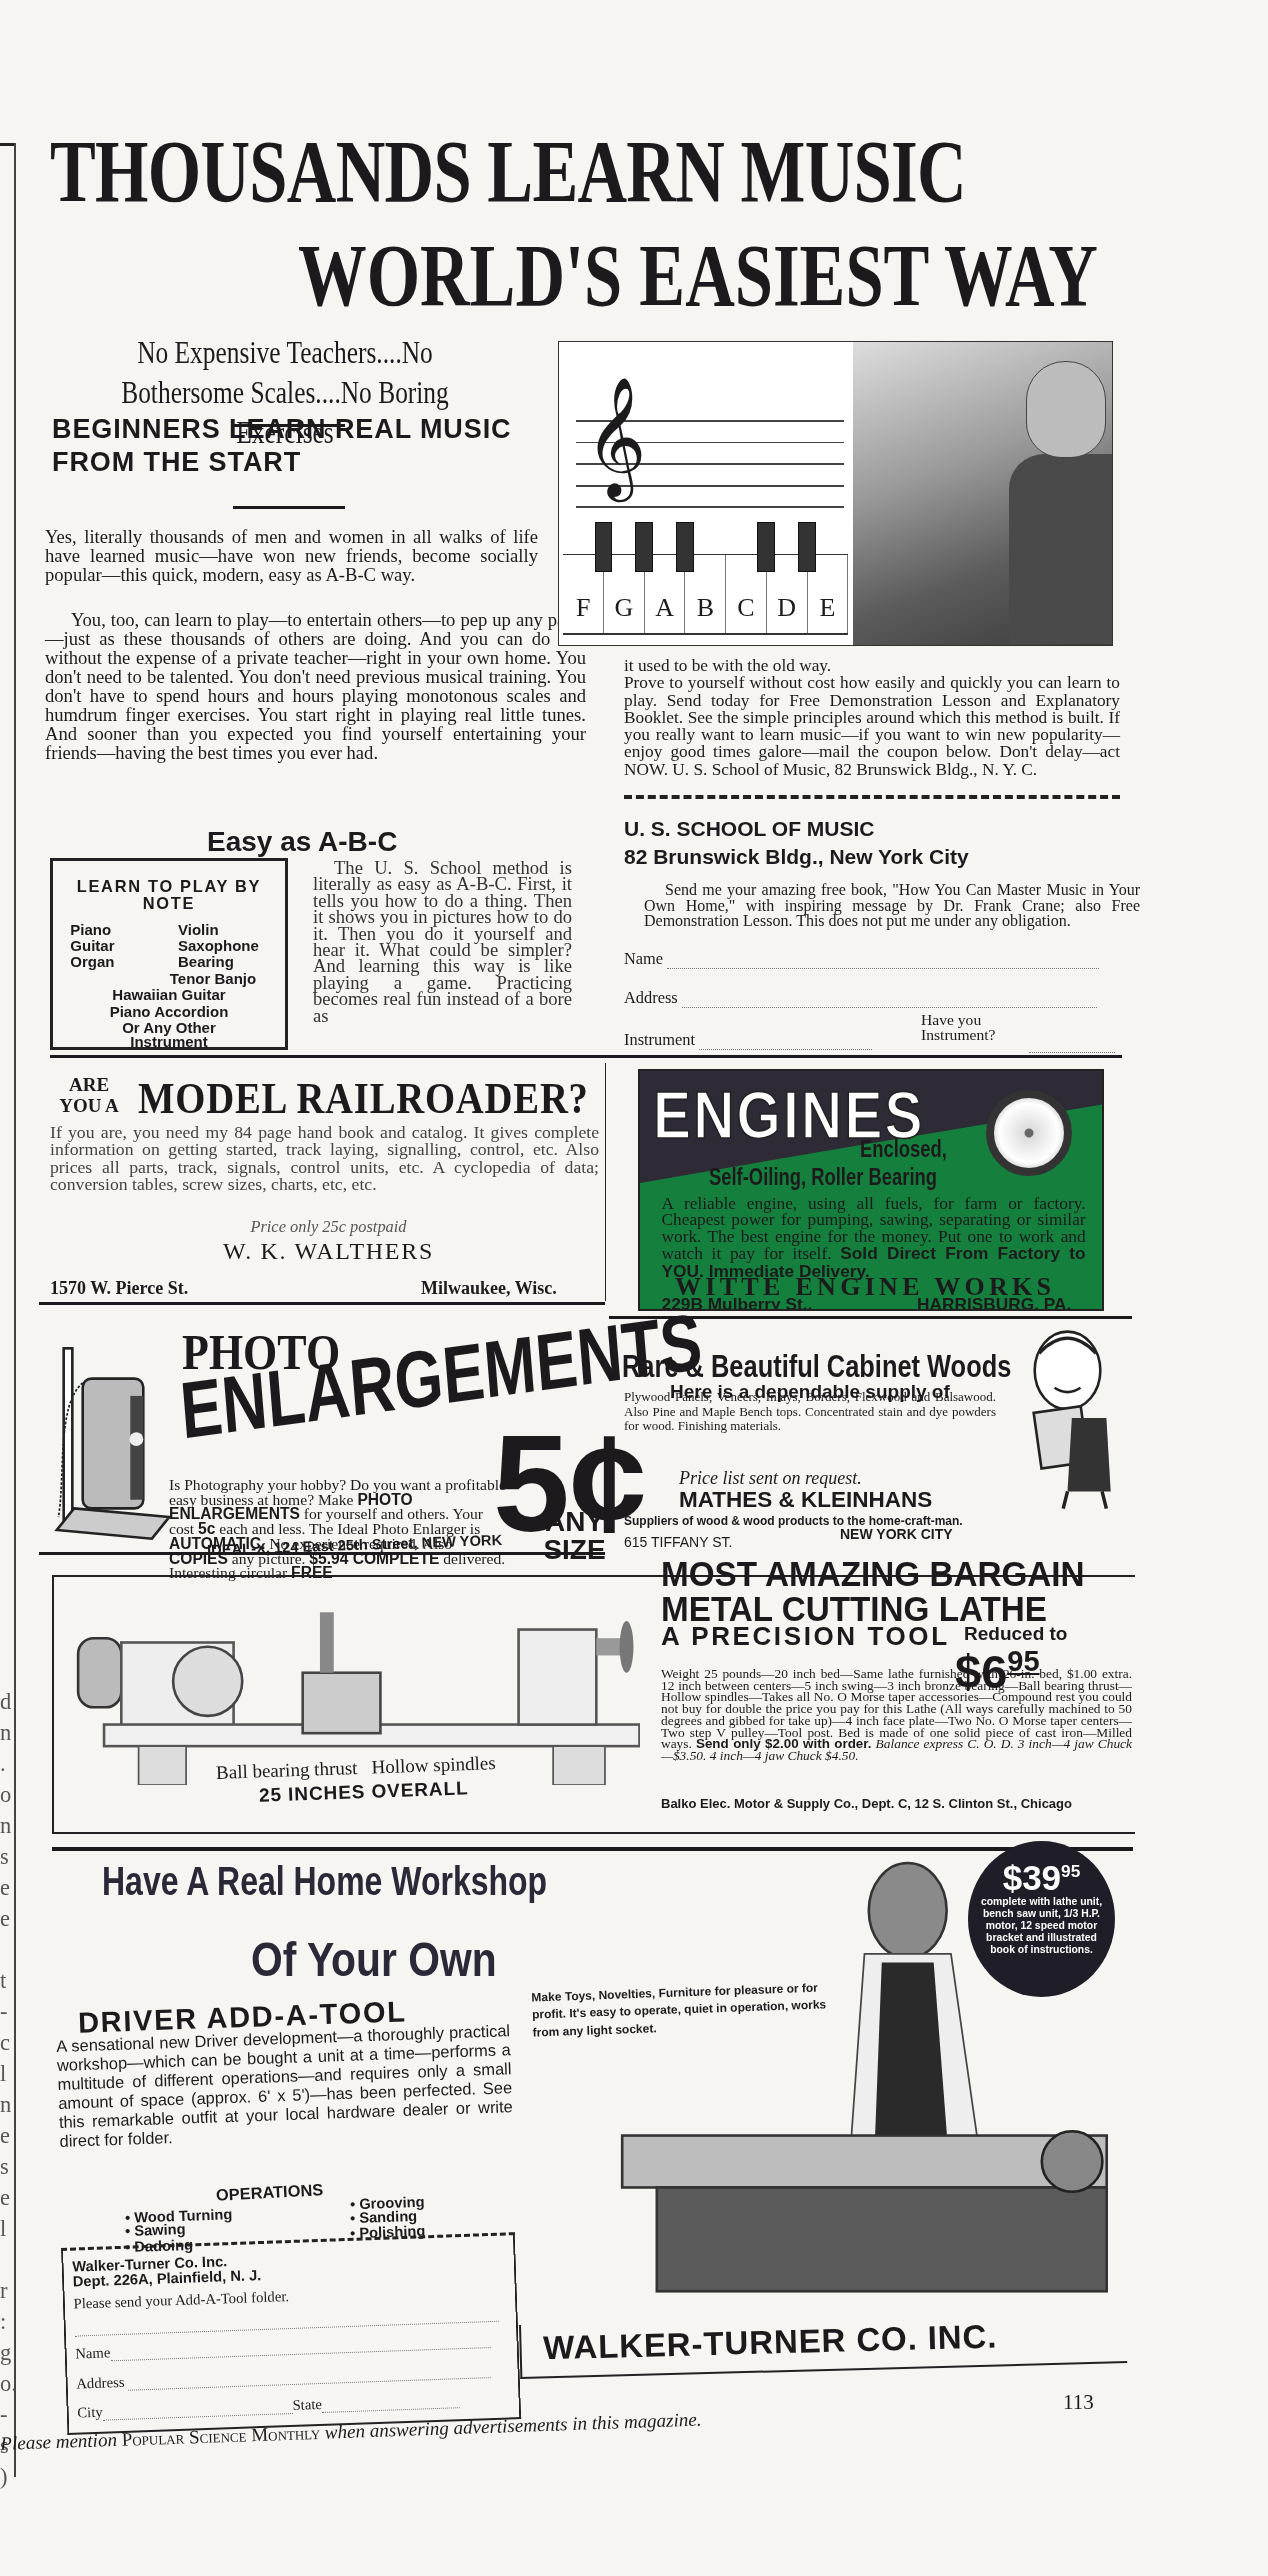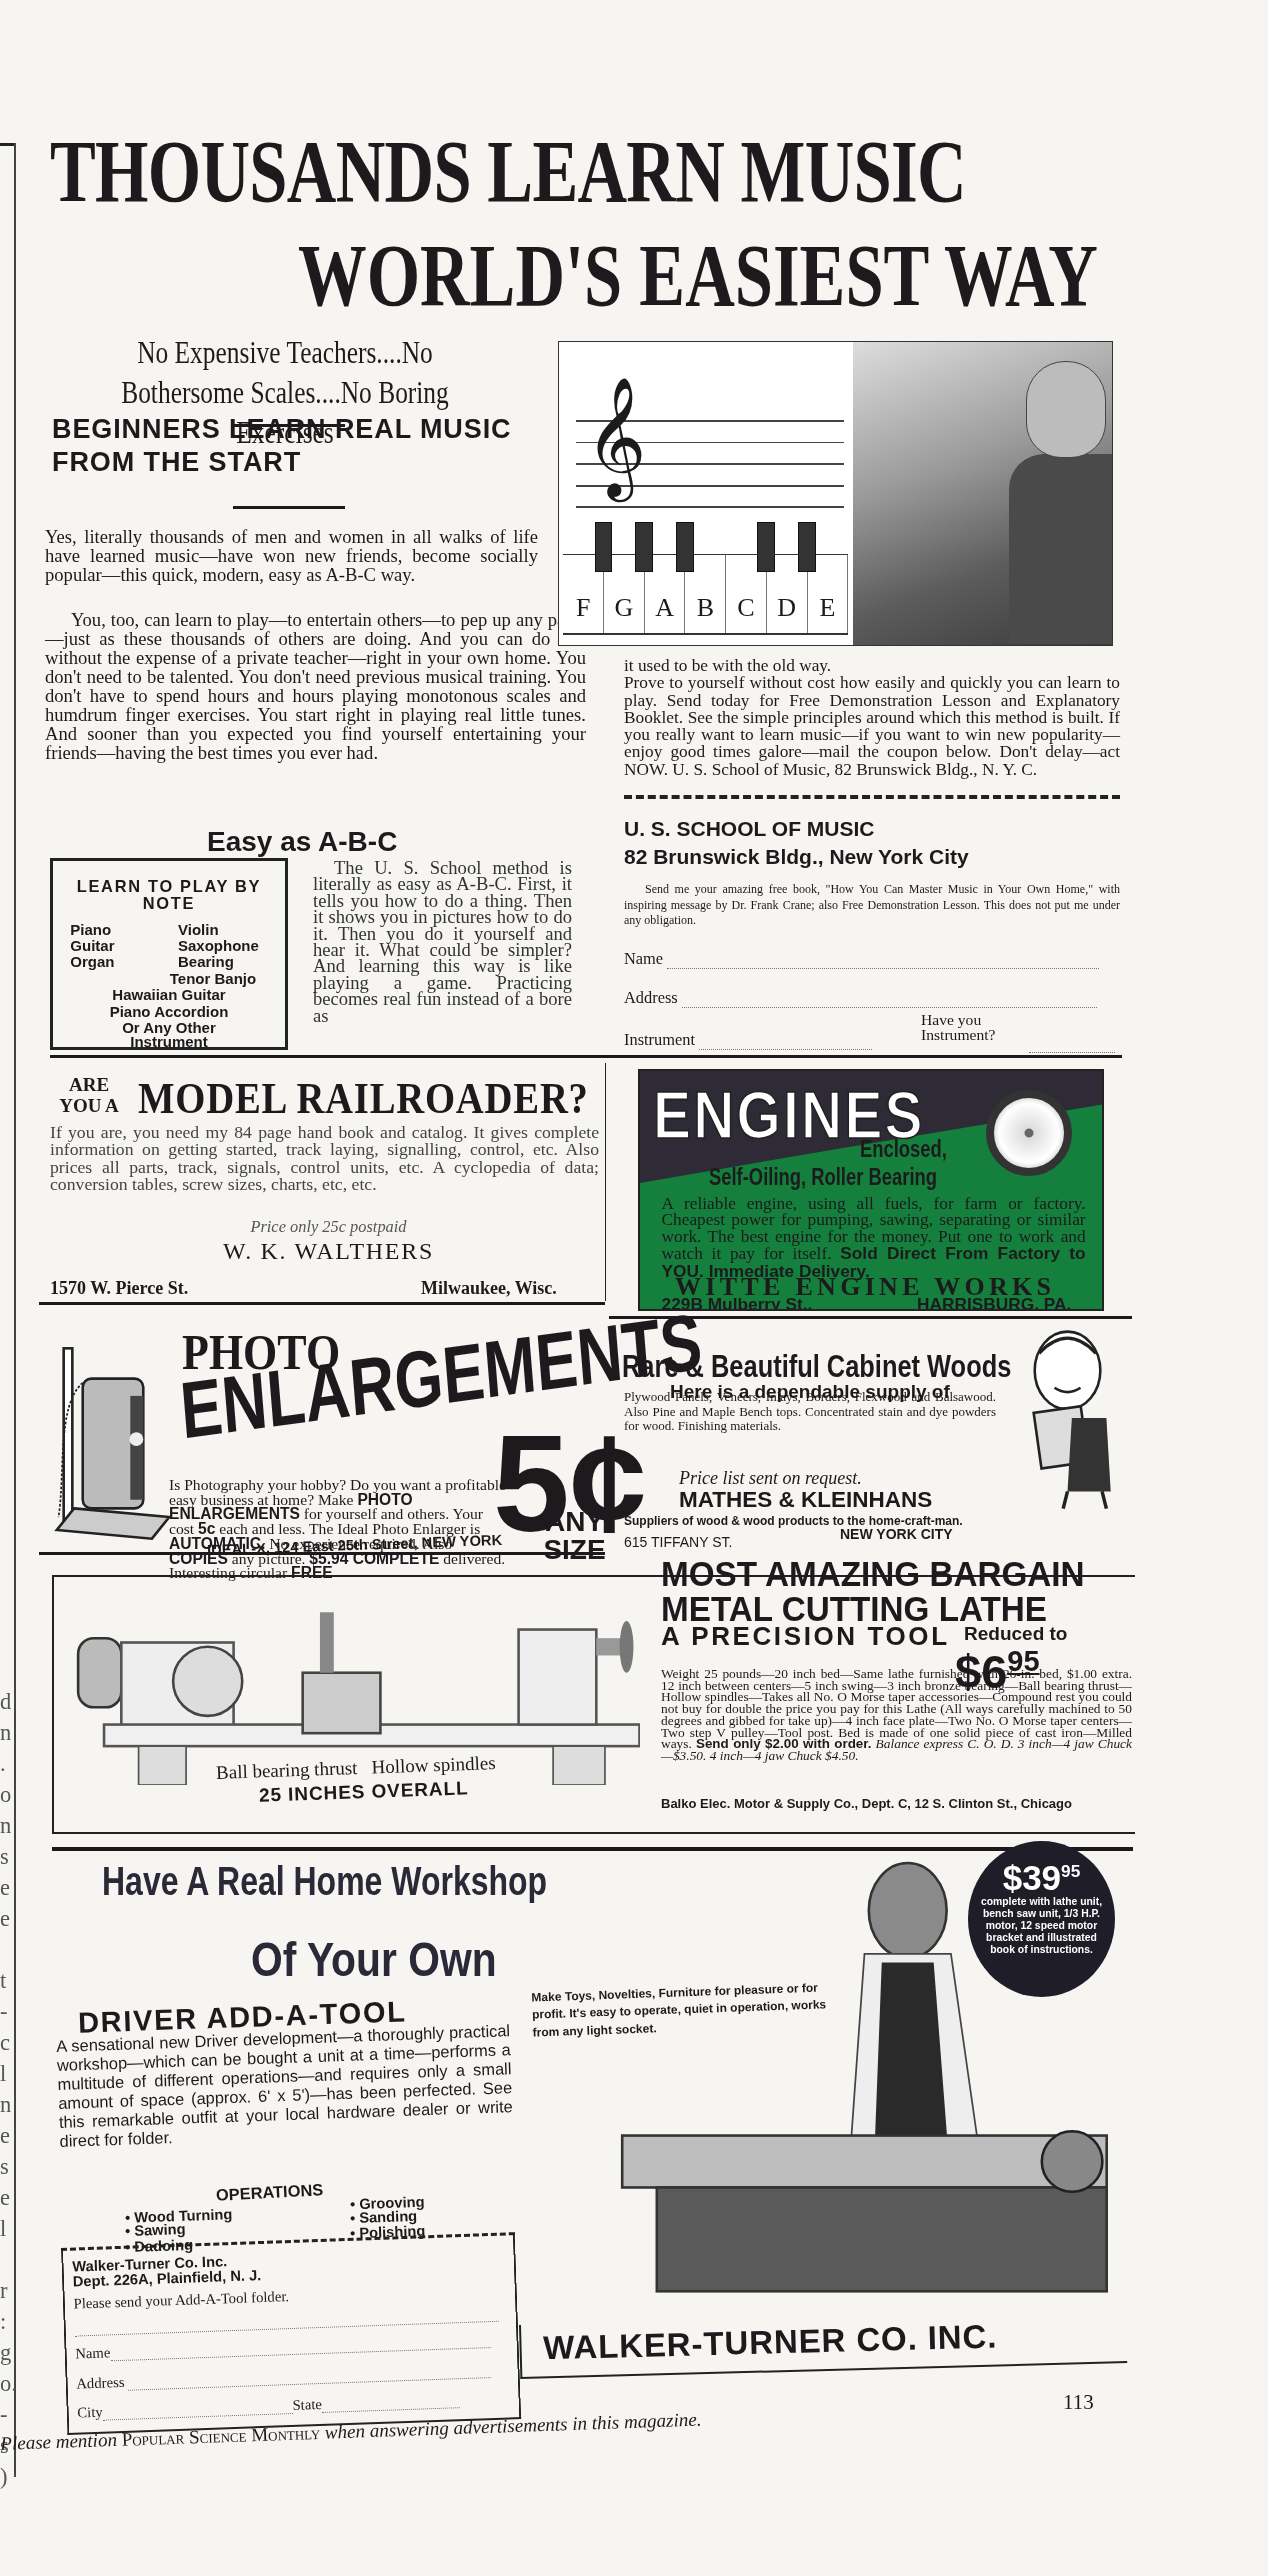--- a/index.html
+++ b/index.html
@@ -32,21 +32,21 @@
   #staff { left:17.3px; top:78px; width:268px; height:86px; }
   .staff-line { position:absolute; left:0; width:268px; height:1.7px; background:#444; }
   #clef { left:26px; top:43px; font-size:104px; line-height:104px; }
   #keys { left:4.3px; top:212px; width:285px; height:78px; display:flex; border-top:1.7px solid #333; border-bottom:2.6px solid #333; }
   .key { flex:1; border-right:0.9px solid #777; position:relative; font-size:26px; text-align:center; padding-top:38px; box-sizing:border-box; }
   .black-key { position:absolute; top:-33px; width:15.6px; height:48px; background:#333; border:1.7px solid #111; left:-9.5px; }
 
   #coupon-dash { left:624px; top:795px; width:496px; height:0; border-top:4.3px dashed #222; }
   #school-name { left:624px; top:817px; font-size:21px; font-weight:bold; }
   #school-addr { left:624px; top:845px; font-size:21px; font-weight:bold; }
-  #coupon-text { left:624px; top:882px; width:496px; font-size:12px; line-height:15.6px; }
+  #coupon-text { left:644px; top:882px; width:496px; font-size:16px; line-height:15.6px; }
   .form-line { position:absolute; font-size:16.4px; white-space:nowrap; }
   .dots { display:inline-block; border-bottom:1.7px dotted #777; vertical-align:bottom; }
   #have-instr { left:921px; top:1013px; font-size:15.6px; line-height:14.7px; }
 
   #abc-title { left:207px; top:826px; font-size:28px; font-weight:bold; }
   #abc-box { left:50px; top:858px; width:238px; height:192px; border:3.5px solid #222; box-sizing:border-box; font-family:"Liberation Sans",sans-serif; }
   #abc-box-h { position:absolute; top:17.3px; left:0; width:100%; text-align:center; font-size:16.4px; font-weight:bold; line-height:16.4px; letter-spacing:1.7px; }
   .instr { position:absolute; font-size:15px; font-weight:bold; line-height:16.4px; }
   #abc-text { left:313px; top:860px; width:259px; font-size:18.6px; line-height:16.4px; color:#333; }
   #rule-music-bottom { left:50px; top:1055px; width:1072px; height:2.6px; }

